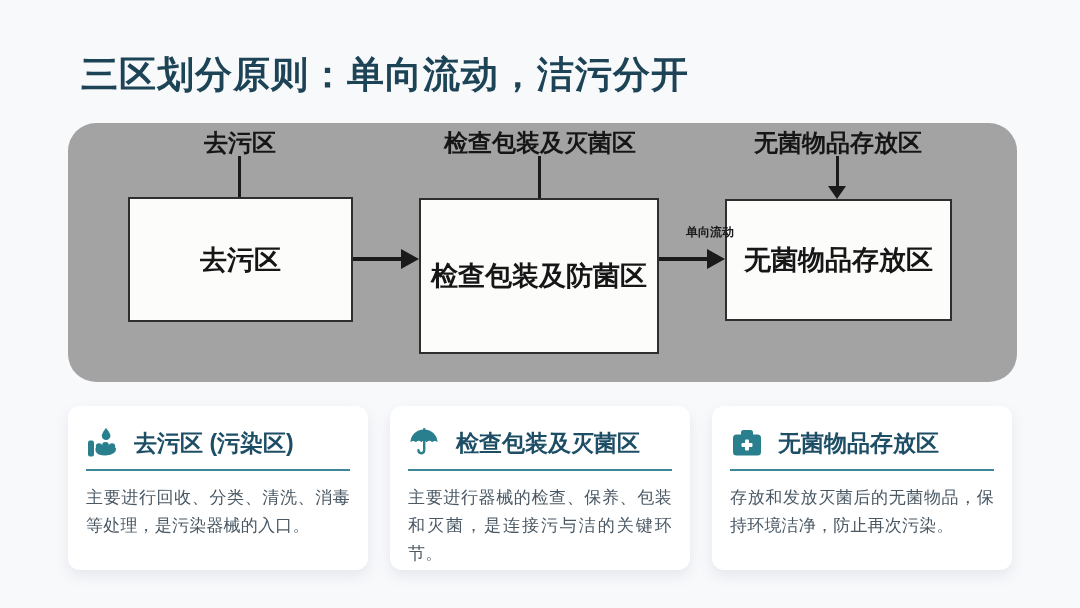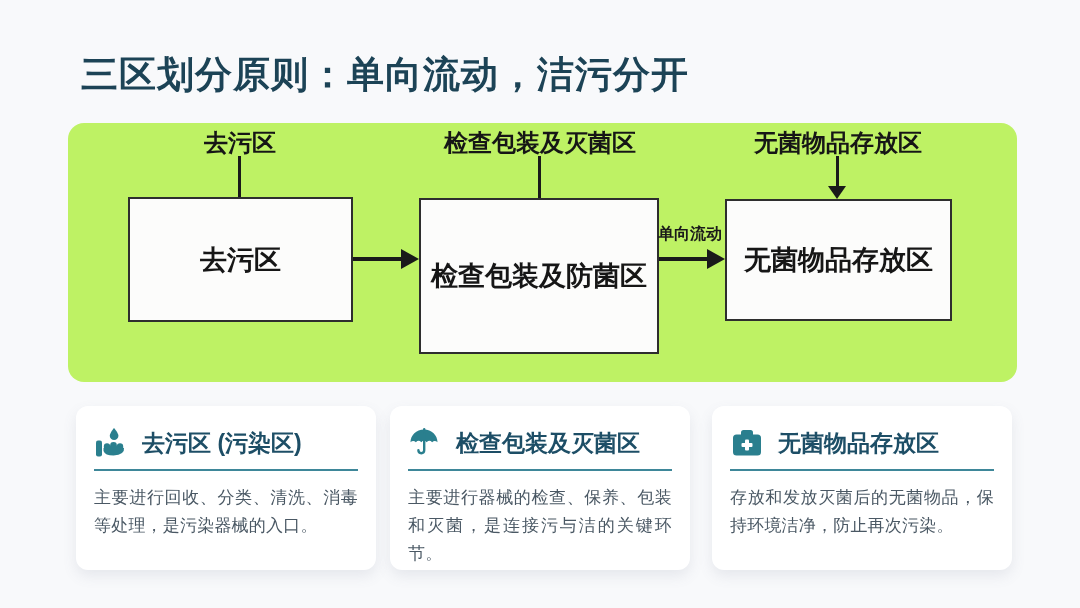--- a/index.html
+++ b/index.html
@@ -22,22 +22,22 @@
     letter-spacing: 1px;
     white-space: nowrap;
     margin-left: 21px;
   }
 
   
   .panel {
     position: absolute;
     left: 68px; top: 123px;
     width: 949px; height: 259px;
-    background: #bef264;
-    border-radius: 16px;
+    background: #a3a3a3;
+    border-radius: 28px;
   }
   .zlabel {
     position: absolute;
     top: 4px;
     transform: translateX(-50%);
     font-size: 24px;
     font-weight: 700;
     color: #161616;
     white-space: nowrap;
   }
@@ -72,24 +72,24 @@
   }
   .arrowhead-right {
     position: absolute;
     width: 0; height: 0;
     border-top: 10px solid transparent;
     border-bottom: 10px solid transparent;
     border-left: 18px solid #1a1a1a;
   }
   .flow-label {
     position: absolute;
-    left: 580px; top: 101px;
+    left: 618px; top: 101px;
     width: 84px;
-    text-align: center;
-    font-size: 16px;
+    text-align: left;
+    font-size: 12px;
     font-weight: 600;
     color: #1a1a1a;
     white-space: nowrap;
   }
 
   
   .card {
     position: absolute;
     top: 406px;
     width: 300px; height: 164px;
@@ -149,21 +149,21 @@
 
     <div class="hline" style="left:285px; top:134px; width:50px;"></div>
     <div class="arrowhead-right" style="left:333px; top:126px;"></div>
 
     <div class="hline" style="left:591px; top:134px; width:50px;"></div>
     <div class="arrowhead-right" style="left:639px; top:126px;"></div>
 
     <div class="flow-label">单向流动</div>
   </div>
 
-  <div class="card" style="left:76px">
+  <div class="card" style="left:68px">
     <div class="card-head">
       <span class="card-icon">
         <svg width="36" height="32" viewBox="0 0 36 32" xmlns="http://www.w3.org/2000/svg">
           <path d="M20 1 C20 1 15.8 6.1 15.8 8.7 A4.3 4.3 0 0 0 24.4 8.7 C24.4 6.1 20 1 20 1 Z" fill="#2a7f8e"></path>
           <rect x="2" y="13.5" width="6" height="16" rx="2" fill="#2a7f8e"></rect>
           <circle cx="13" cy="19.5" r="3.2" fill="#2a7f8e"></circle>
           <circle cx="19.5" cy="18.5" r="3.4" fill="#2a7f8e"></circle>
           <circle cx="26" cy="19.5" r="3.2" fill="#2a7f8e"></circle>
           <path d="M9.5 21 Q19 16.5 30 21 Q31 27.5 19.5 28.5 Q11 28.5 9.5 24 Z" fill="#2a7f8e"></path>
         </svg>

